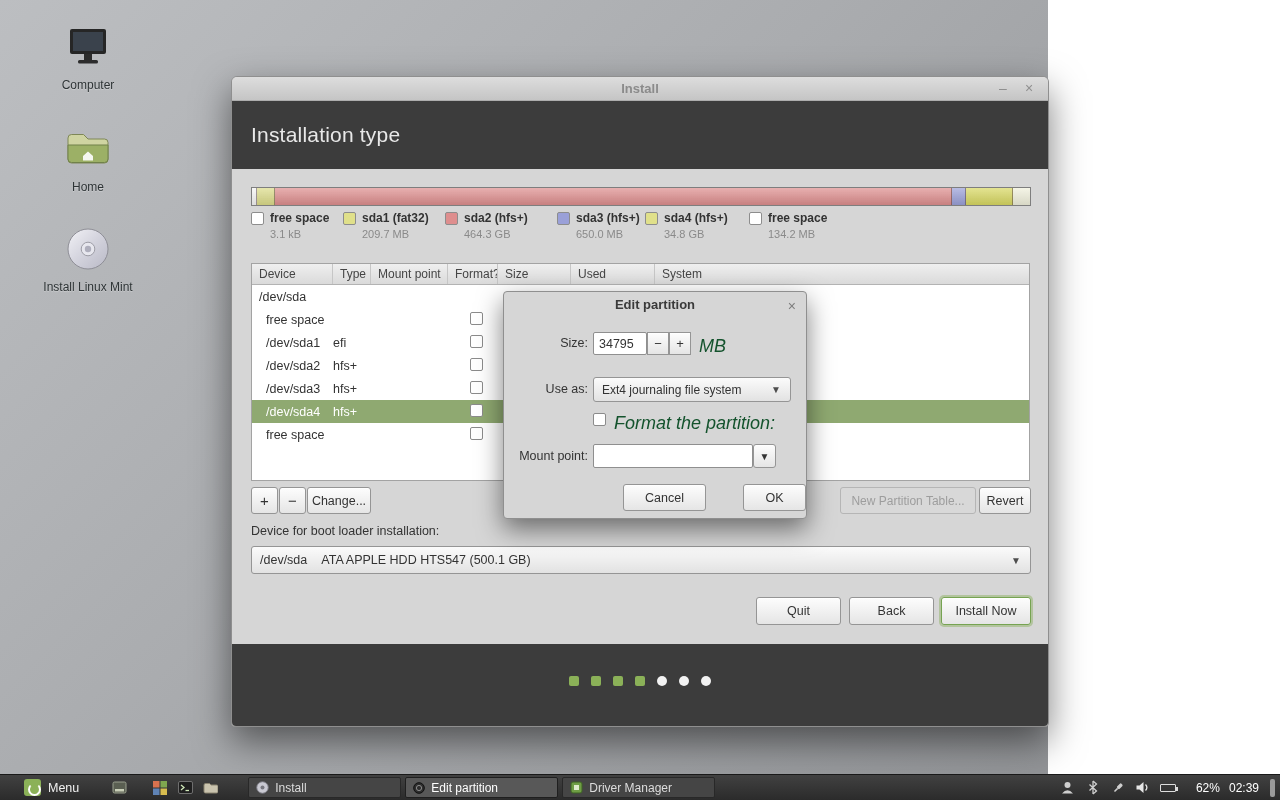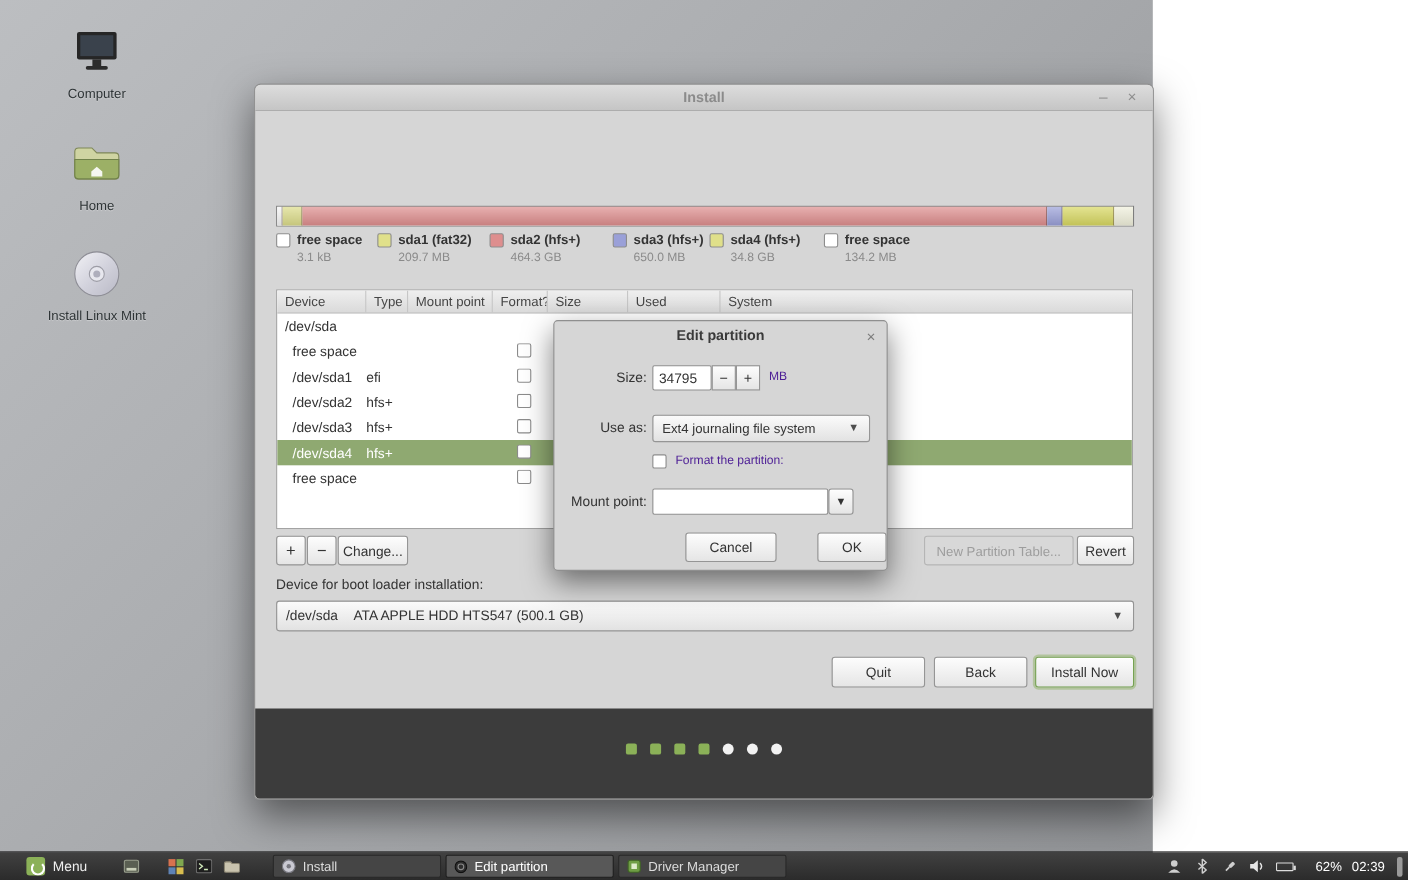--- a/index.html
+++ b/index.html
@@ -83,21 +83,21 @@
     border:1px solid #8f8f8f;border-radius:4px;box-shadow:0 10px 26px rgba(0,0,0,.5);z-index:6;}
   .dhead{position:relative;height:26px;}
   .dhead .t{text-align:center;line-height:26px;font-weight:bold;font-size:13px;color:#3a3a3a;}
   .dclose{position:absolute;right:10px;top:2px;color:#7d7d7d;font-size:14px;line-height:24px;}
   .dlabel{position:absolute;left:0;width:84px;text-align:right;font-size:12.5px;color:#333;}
   .entry{position:absolute;background:#fff;border:1px solid #8f8f8f;border-radius:2px;display:flex;align-items:center;}
   .entry input{border:none;outline:none;background:transparent;width:100%;padding:0 5px;
     font:12.5px "Liberation Sans",sans-serif;color:#333;}
   .spinbtn{position:absolute;width:22px;height:23px;font-size:13px;border-radius:0;}
   .dcheck{position:absolute;width:13px;height:13px;background:#fff;border:1px solid #8b8b8b;border-radius:2px;}
-  .dtext{position:absolute;font-size:11px;color:#4c1d95;}
+  .dtext{position:absolute;font-size:18px;color:#14532d;font-style:italic;}
 
   
   .taskbar{position:absolute;left:0;bottom:0;width:1280px;height:26px;
     background:linear-gradient(#414141,#2b2b2b);border-top:1px solid #191919;
     display:flex;align-items:center;color:#ddd;z-index:50;}
   .menu-btn{display:flex;align-items:center;gap:7px;padding:0 24px;height:100%;
     font-size:12.5px;font-weight:normal;color:#efefef;}
   .mint-logo{width:17px;height:17px;background:#8bb158;border-radius:3px;position:relative;}
   .mint-logo::after{content:"";position:absolute;left:4px;top:4px;width:9px;height:9px;
     border:2px solid #fff;border-top-color:transparent;border-radius:50%;}
@@ -162,20 +162,23 @@
     </div>
     <div>Install Linux Mint</div>
   </div>
 
   <div class="window">
     <div class="titlebar">
       <div class="t">Install</div>
       <div class="wbtn wmin">–</div>
       <div class="wbtn wclose">×</div>
     </div>
+    <div class="wheader">
+      <div class="h">Installation type</div>
+    </div>
 
     <div class="pbar">
       <div class="pseg" style="background-color: rgb(245, 245, 245); width: 0.6%;"></div>
       <div class="pseg" style="background-color: rgb(220, 220, 138); width: 2.4%;"></div>
       <div class="pseg" style="background-color: rgb(222, 142, 142); width: 87%;"></div>
       <div class="pseg" style="background-color: rgb(154, 160, 216); width: 1.8%;"></div>
       <div class="pseg" style="background-color: rgb(216, 216, 98); width: 6%;"></div>
       <div class="pseg" style="background-color: rgb(240, 240, 220); width: 2.2%;"></div>
     </div>
 

